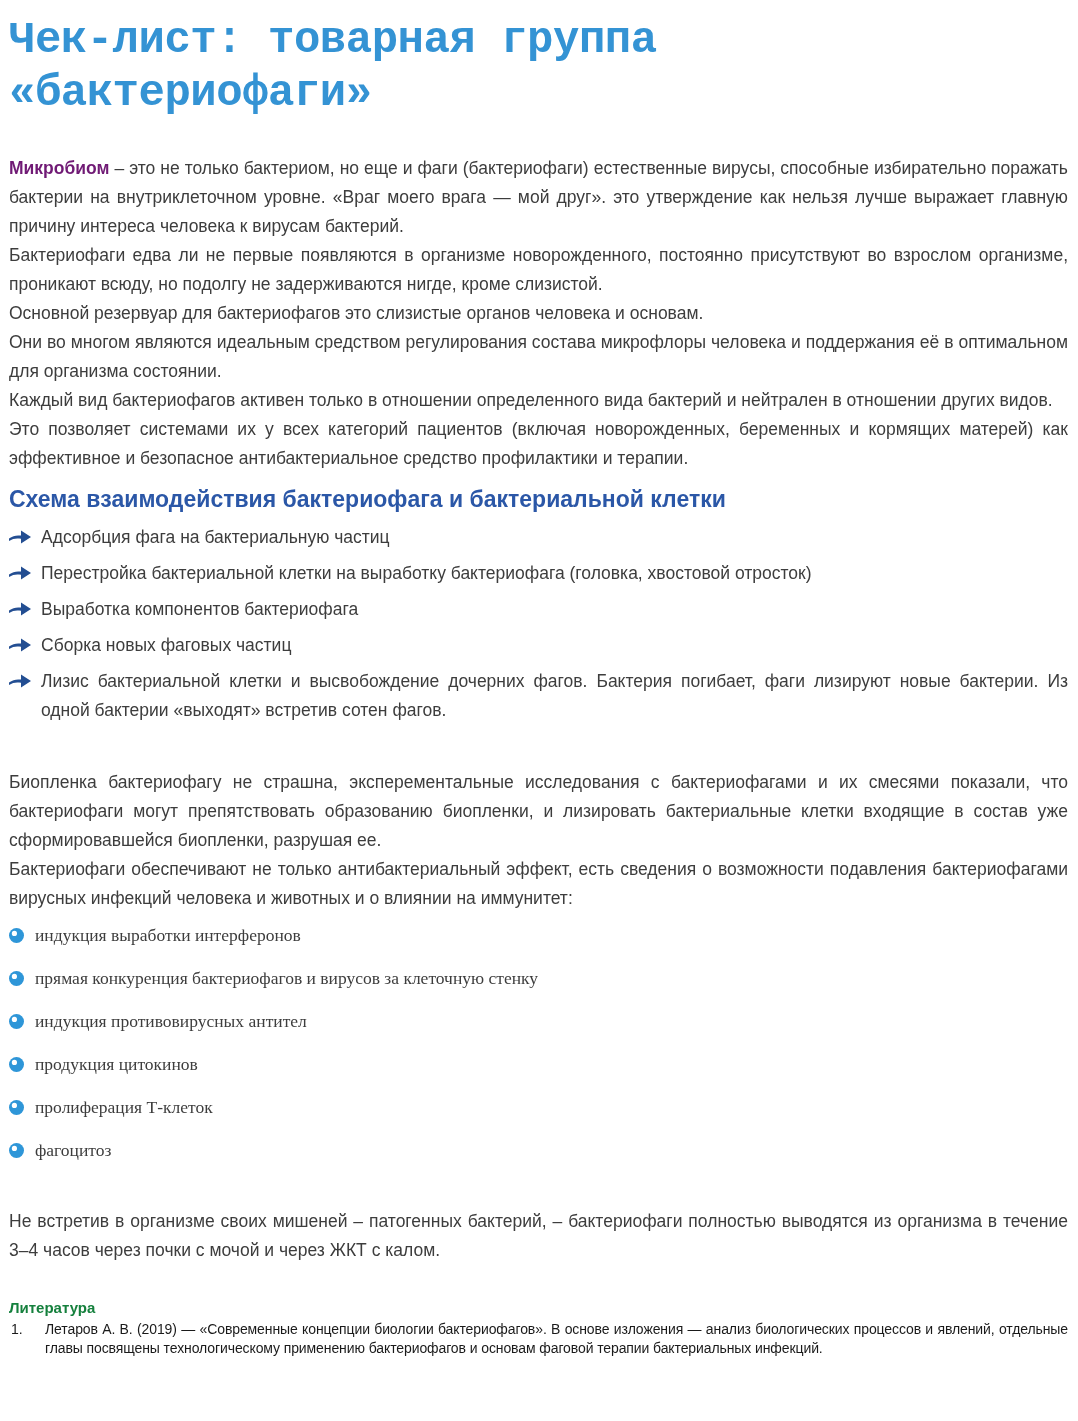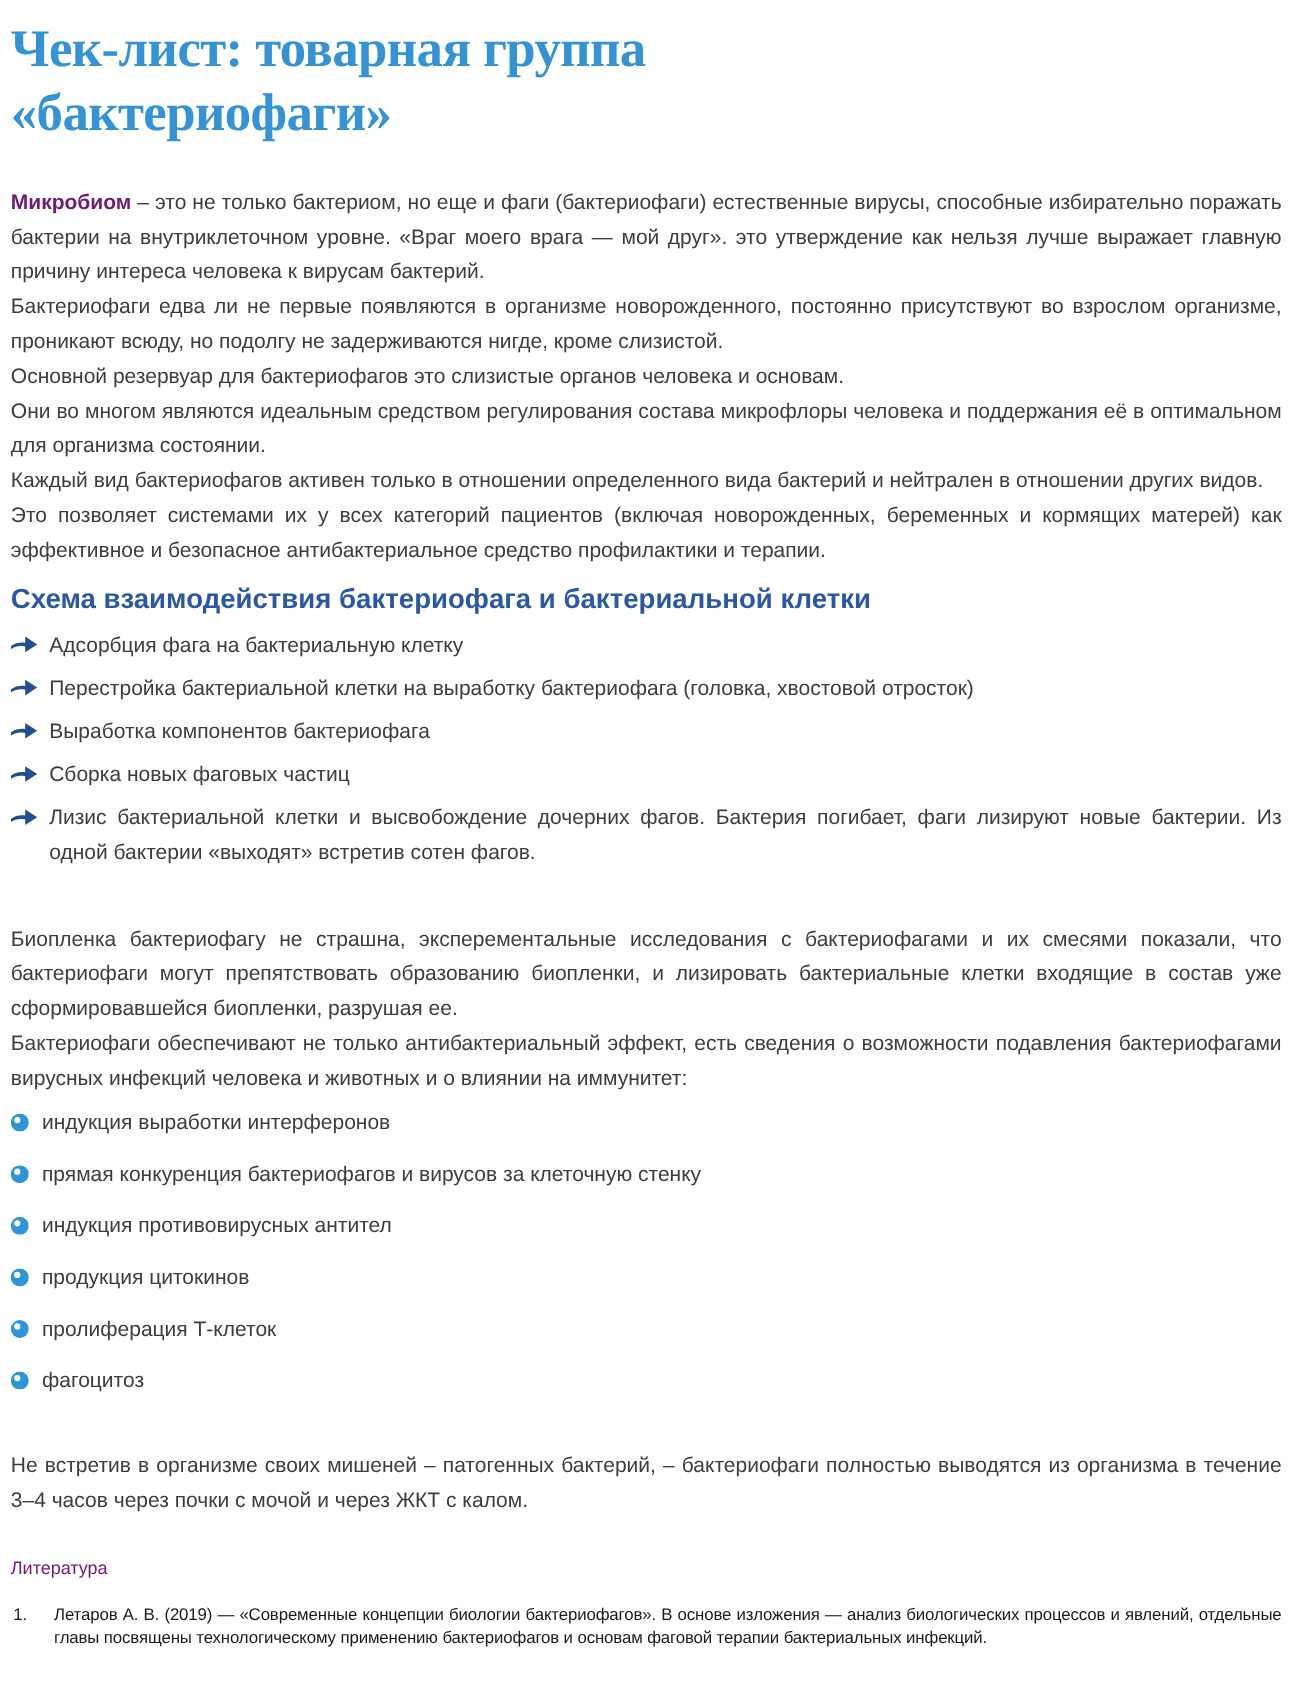--- a/index.html
+++ b/index.html
@@ -7,21 +7,21 @@
     width: 1078px;
     min-height: 1421px;
     font-family: "Liberation Sans", sans-serif;
     color: #3d3d3d;
     -webkit-font-smoothing: antialiased;
   }
   .page { padding: 14px 10px 20px 9px; box-sizing: border-box; }
 
   
   .doc-title {
-    font-family: Liberation Serif, serif;
+    font-family: Liberation Mono, monospace;
     font-weight: 700;
     font-size: 44px;
     line-height: 53px;
     color: #3493d4;
     margin: 0 0 34px 0;
     letter-spacing: -0.5px;
   }
 
   
   .body-par {
@@ -51,41 +51,41 @@
     align-items: flex-start;
     gap: 10px;
     margin: 0 0 7px 0;
     font-size: 17.5px;
     line-height: 29px;
     text-align: justify;
   }
   .arrow-icon { flex: 0 0 22px; margin-top: 5px; }
 
   
-  .circle-list { margin: 0; padding: 0; list-style: none; }
+  .circle-list { margin: 0; padding: 0; list-style: none; font-family: Liberation Serif, serif; }
   .circle-list li {
     display: flex;
     align-items: flex-start;
     gap: 11px;
     margin: 0 0 14px 0;
     font-size: 17.5px;
     line-height: 29px;
   }
   .circle-icon { flex: 0 0 15px; margin-top: 7px; }
 
   .gap-lg { height: 36px; }
   .gap-md { height: 28px; }
 
   
   .lit-heading {
     font-size: 15px;
     line-height: 18px;
-    color: #701a75;
-    margin: 34px 0 19px 0;
-    font-weight: 400;
+    color: #15803d;
+    margin: 34px 0 3px 0;
+    font-weight: 700;
   }
   .ref-list { margin: 0; padding: 0; list-style: none; }
   .ref-item {
     display: flex;
     align-items: flex-start;
     font-size: 14px;
     line-height: 19px;
     color: #1a1a1a;
     letter-spacing: -0.1px;
   }
@@ -113,21 +113,21 @@
   <p class="body-par">Каждый вид бактериофагов активен только в отношении определенного вида бактерий и нейтрален в отношении других видов.</p>
   <p class="body-par">Это позволяет системами их у всех категорий пациентов (включая новорожденных, беременных и кормящих матерей) как эффективное и безопасное антибактериальное средство профилактики и терапии.</p>
 
   <h2 class="section-heading">Схема взаимодействия бактериофага и бактериальной клетки</h2>
 
   <ul class="arrow-list">
     <li>
       <svg class="arrow-icon" width="22" height="17" viewBox="0 0 22 17">
           <path d="M0 10.5 C4 7.5 8 7 12 7.6 L12 2.5 L22 9 L12 15.5 L12 10.8 C8 10 4 10.3 0 13 Z" fill="#234e92"></path>
         </svg>
-      <span>Адсорбция фага на бактериальную клетку</span>
+      <span>Адсорбция фага на бактериальную частиц</span>
     </li>
     <li>
       <svg class="arrow-icon" width="22" height="17" viewBox="0 0 22 17">
           <path d="M0 10.5 C4 7.5 8 7 12 7.6 L12 2.5 L22 9 L12 15.5 L12 10.8 C8 10 4 10.3 0 13 Z" fill="#234e92"></path>
         </svg>
       <span>Перестройка бактериальной клетки на  выработку бактериофага (головка, хвостовой отросток)</span>
     </li>
     <li>
       <svg class="arrow-icon" width="22" height="17" viewBox="0 0 22 17">
           <path d="M0 10.5 C4 7.5 8 7 12 7.6 L12 2.5 L22 9 L12 15.5 L12 10.8 C8 10 4 10.3 0 13 Z" fill="#234e92"></path>

